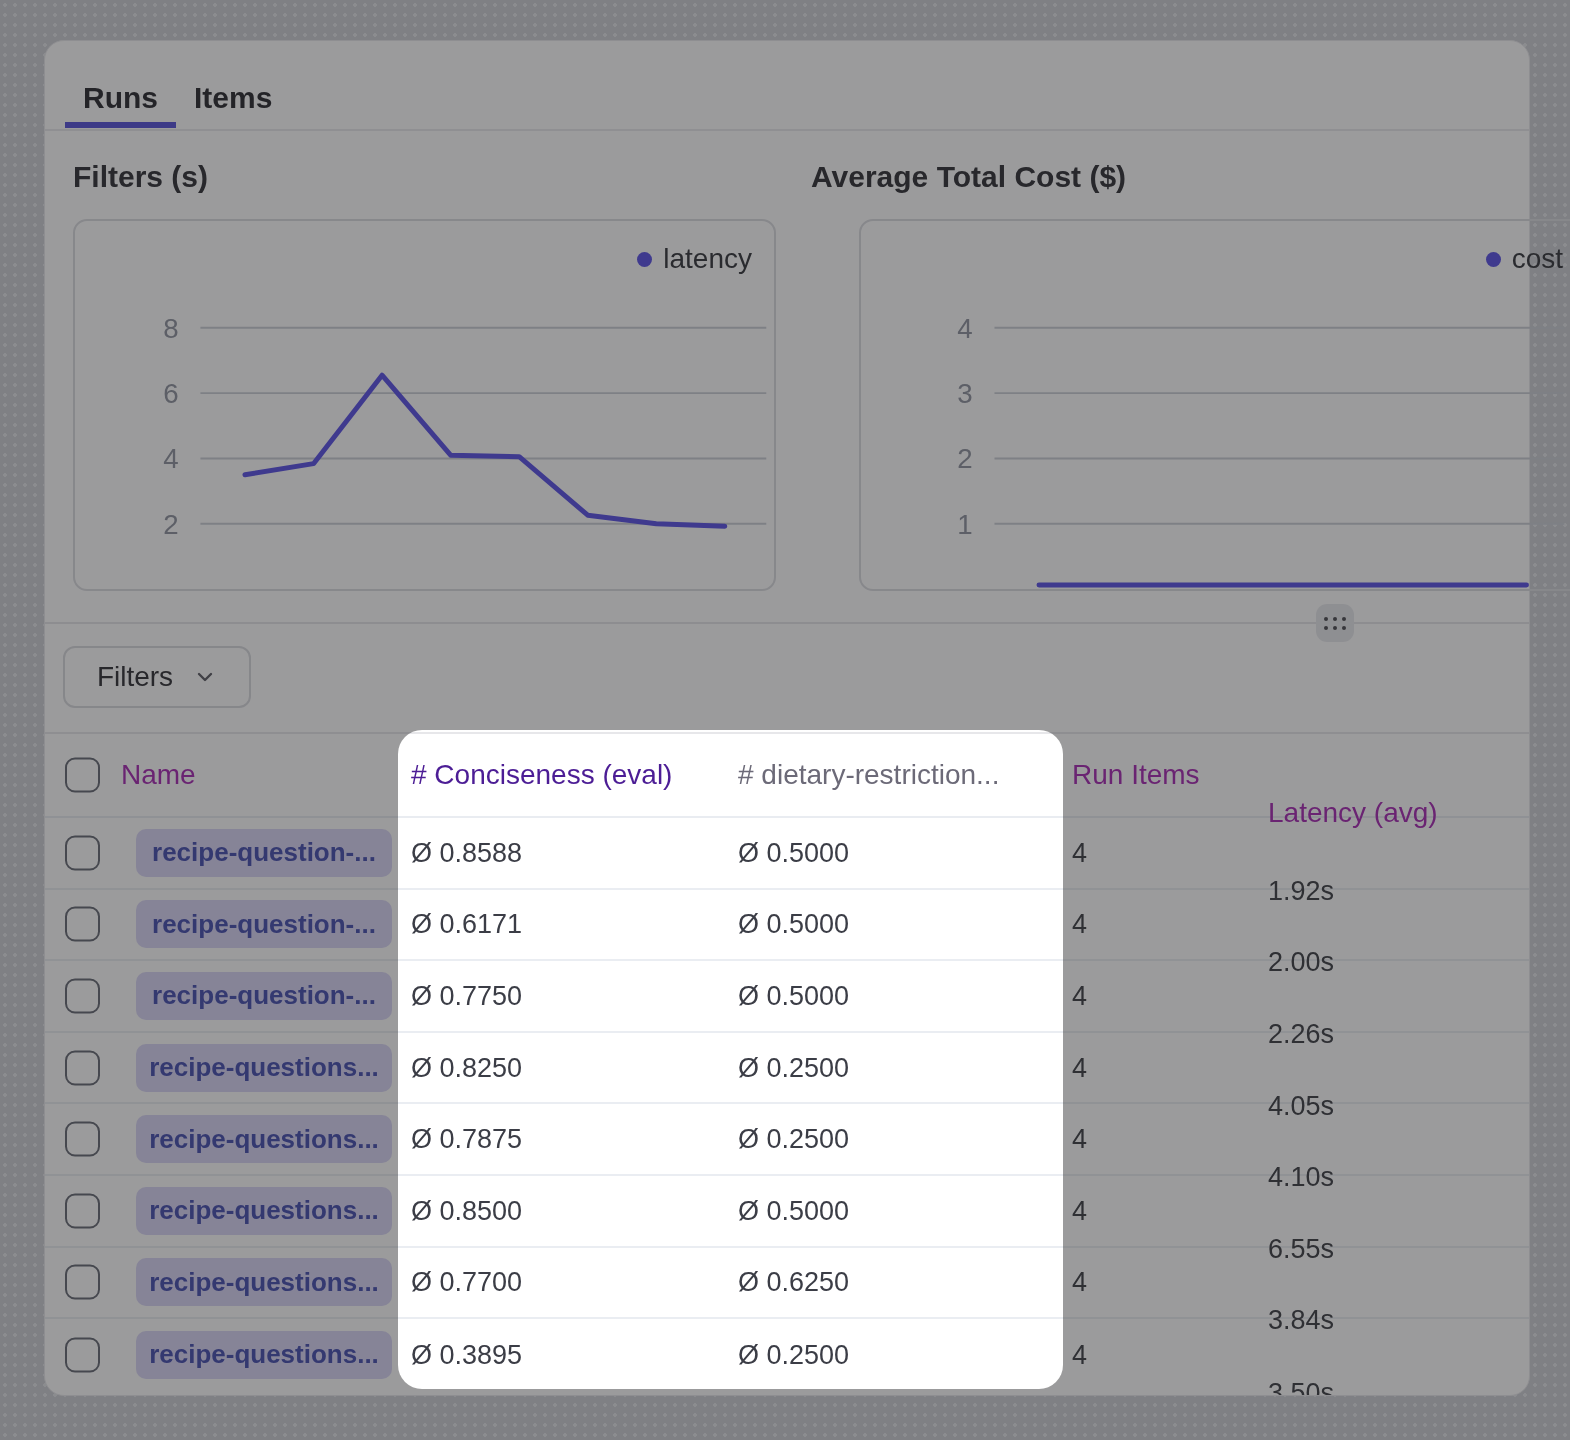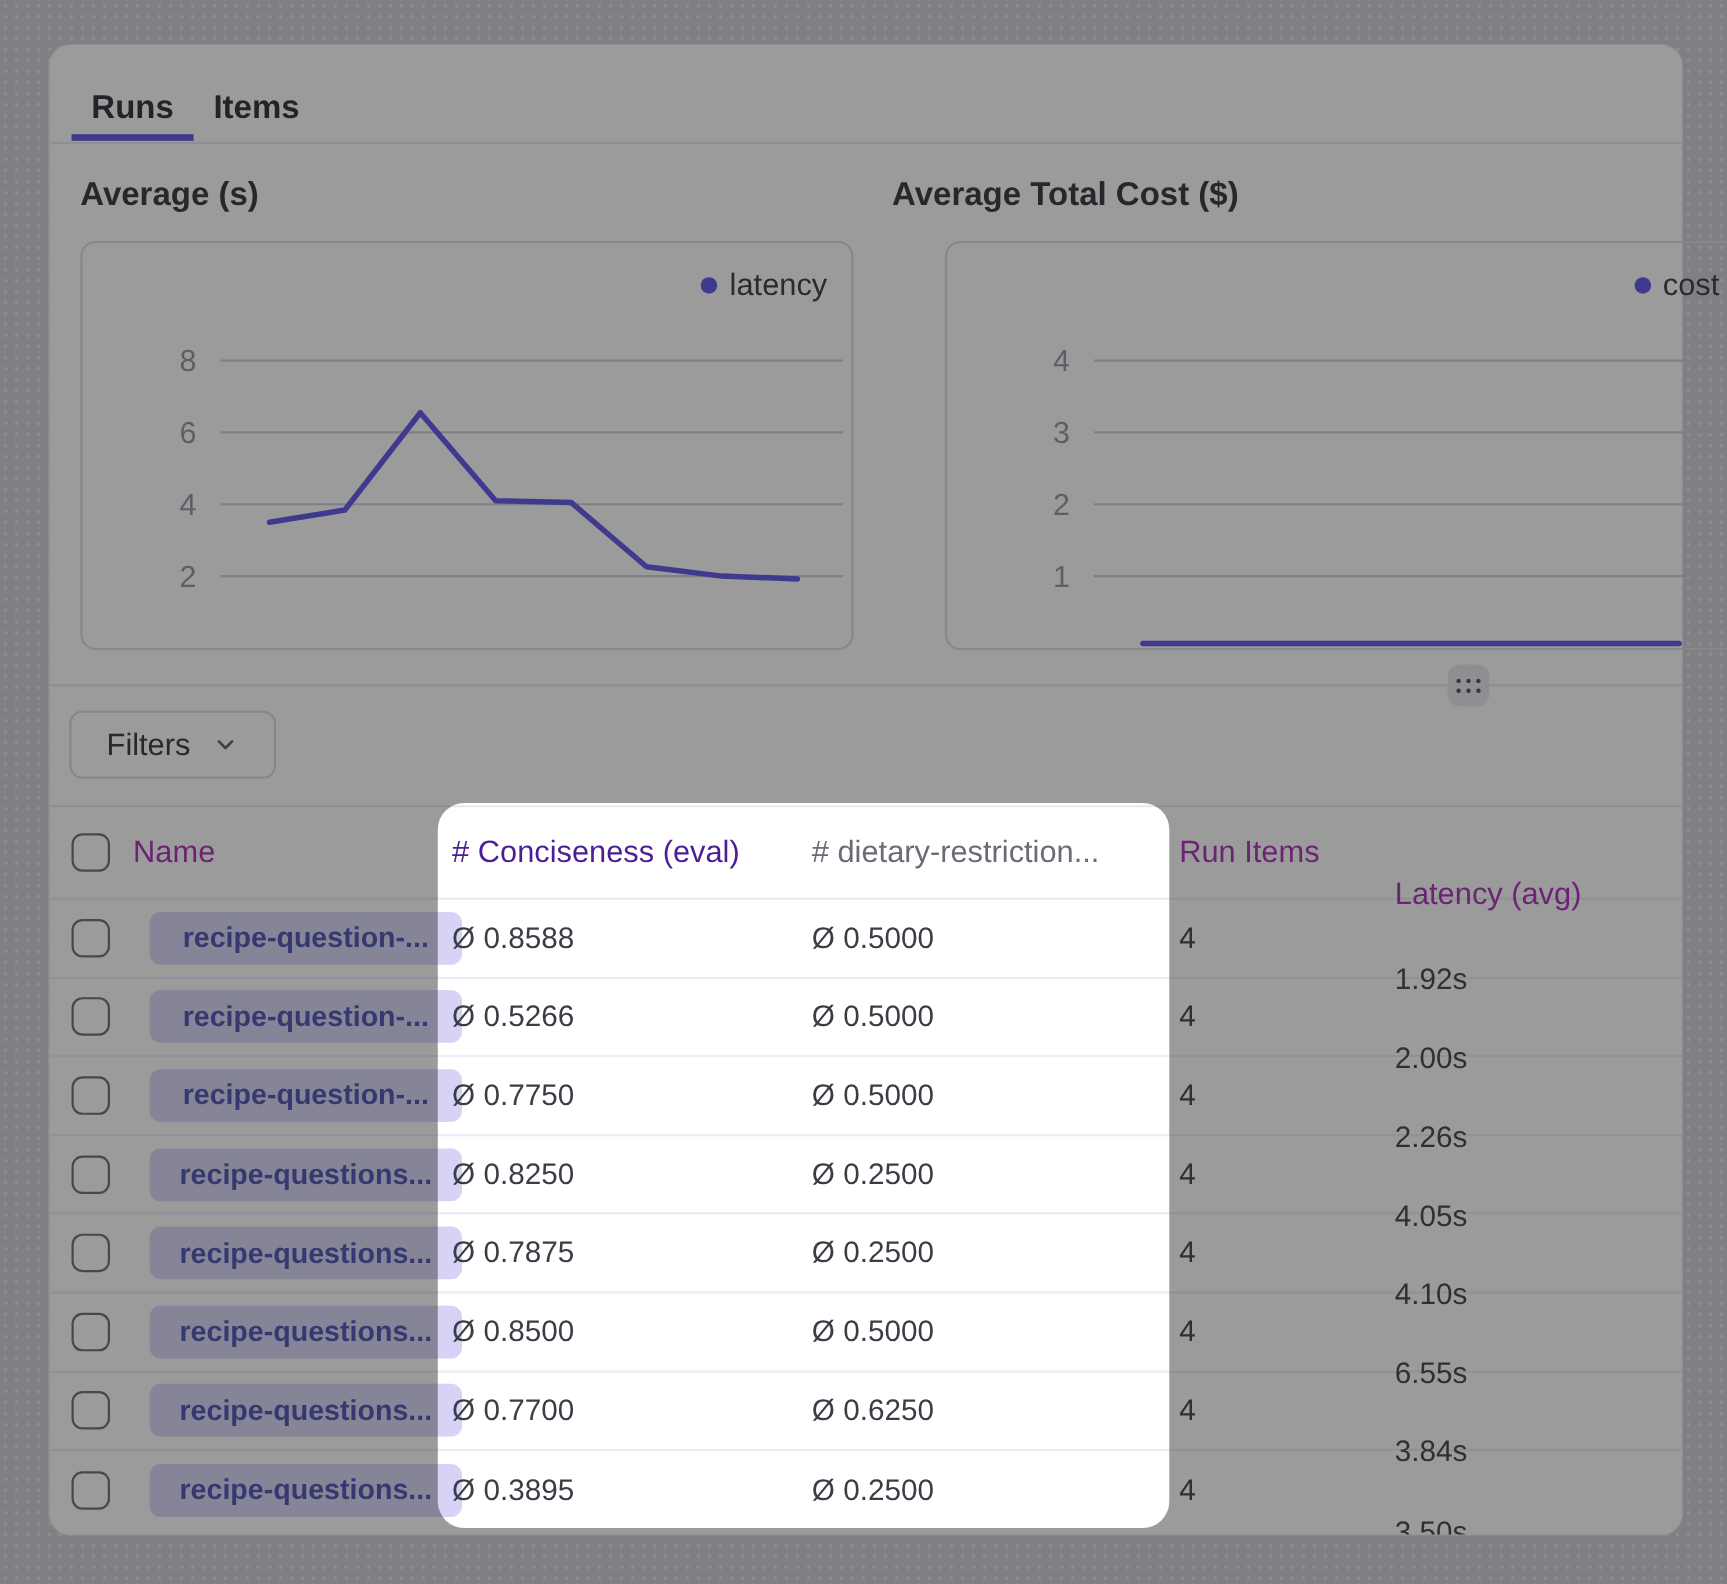--- a/index.html
+++ b/index.html
@@ -68,21 +68,21 @@
   .trow:not(:last-child){ border-bottom:2px solid #eaedf2; }
   .vcenter{ position:absolute; top:50%; transform:translateY(-50%); }
   .checkbox{
     left:20px; width:35px; height:35px; border:2.5px solid #5d616c; border-radius:10px;
     background:transparent; cursor:pointer;
   }
   .th-label{ font-size:28px; font-weight:500; color:#a21caf; white-space:nowrap; }
   .th-name{ left:76px; }
   .col-conc{ left:366px; } .col-diet{ left:693px; } .col-items{ left:1027px; } .col-lat{ left:1223px;margin-top:38px; }
   .badge{
-    left:91px; width:284px; height:48px; border-radius:10px;
+    left:91px; width:256px; height:48px; border-radius:10px;
     background:#d7d3f6; color:#3a43ab; font-size:26px; font-weight:700;
     display:flex; align-items:center; justify-content:center; white-space:nowrap; cursor:pointer;
   }
   .cell-val{ font-size:27px; color:#3b3d46; white-space:nowrap; }
   .cell-plain{ font-size:27px; color:#303239; white-space:nowrap; }
   
   .overlay{ position:absolute; inset:0; overflow:hidden; pointer-events:none; z-index:40; }
   .spotlight-hole{
     position:absolute; left:398px; top:730px; width:665px; height:659px;
     border-radius:24px;
@@ -97,21 +97,21 @@
   <div class="tabs">
     <div class="tab active">
       <span>Runs</span>
     </div>
     <div class="tab">
       <span>Items</span>
     </div>
   </div>
   <div class="tabbar-divider"></div>
 
-  <div class="chart-title lat">Average (s)</div>
+  <div class="chart-title lat">Filters (s)</div>
   <div class="chart-title cost">Average Total Cost ($)</div>
 
   <div class="chart-card" id="latency-chart-card">
     <div class="legend">
       <span class="legend-dot"></span>
       <span>latency</span>
     </div>
     <svg class="chart-svg" id="latency-svg" viewBox="0 0 703 372">
         <line x1="125" x2="697" y1="108" y2="108" stroke="#c7cbd3" stroke-width="2"></line>
         <text x="103" y="118" text-anchor="end">8</text>
@@ -176,21 +176,21 @@
           <div class="checkbox vcenter"></div>
           <span class="badge vcenter">recipe-question-...</span>
           <span class="cell-val col-conc vcenter">Ø 0.8588</span>
           <span class="cell-val col-diet vcenter">Ø 0.5000</span>
           <span class="cell-plain col-items vcenter">4</span>
           <span class="cell-plain col-lat vcenter">1.92s</span>
         </div>
         <div class="trow">
           <div class="checkbox vcenter"></div>
           <span class="badge vcenter">recipe-question-...</span>
-          <span class="cell-val col-conc vcenter">Ø 0.5266</span>
+          <span class="cell-val col-conc vcenter">Ø 0.6171</span>
           <span class="cell-val col-diet vcenter">Ø 0.5000</span>
           <span class="cell-plain col-items vcenter">4</span>
           <span class="cell-plain col-lat vcenter">2.00s</span>
         </div>
         <div class="trow">
           <div class="checkbox vcenter"></div>
           <span class="badge vcenter">recipe-question-...</span>
           <span class="cell-val col-conc vcenter">Ø 0.7750</span>
           <span class="cell-val col-diet vcenter">Ø 0.5000</span>
           <span class="cell-plain col-items vcenter">4</span>

